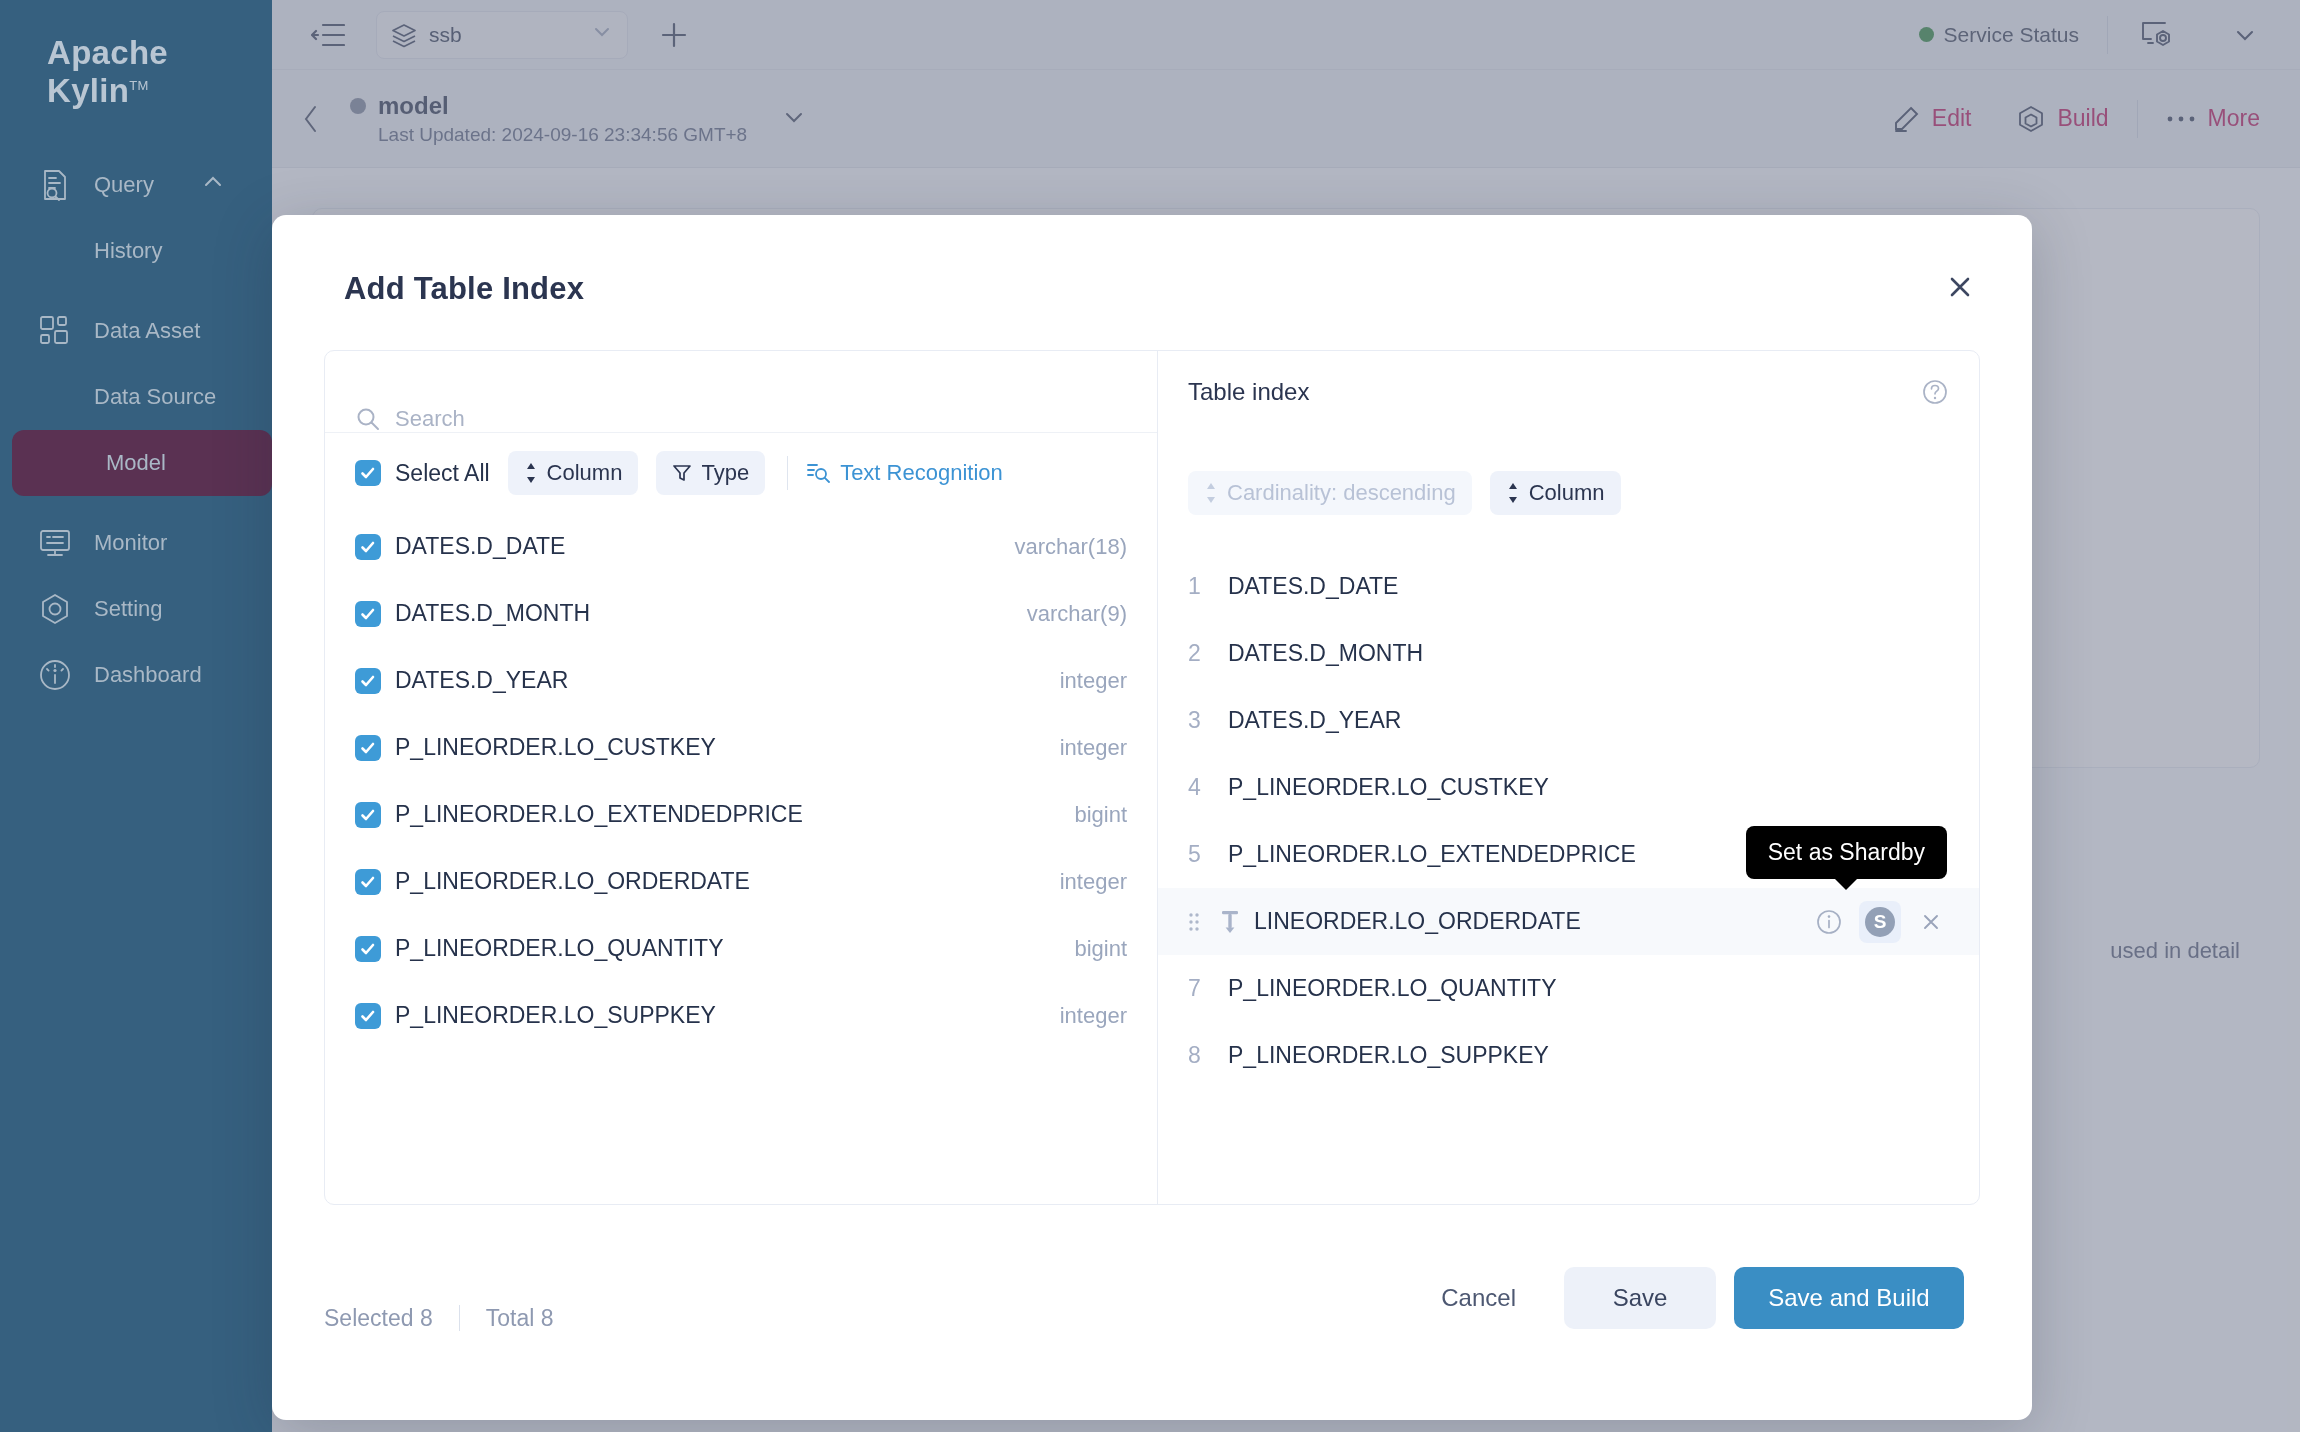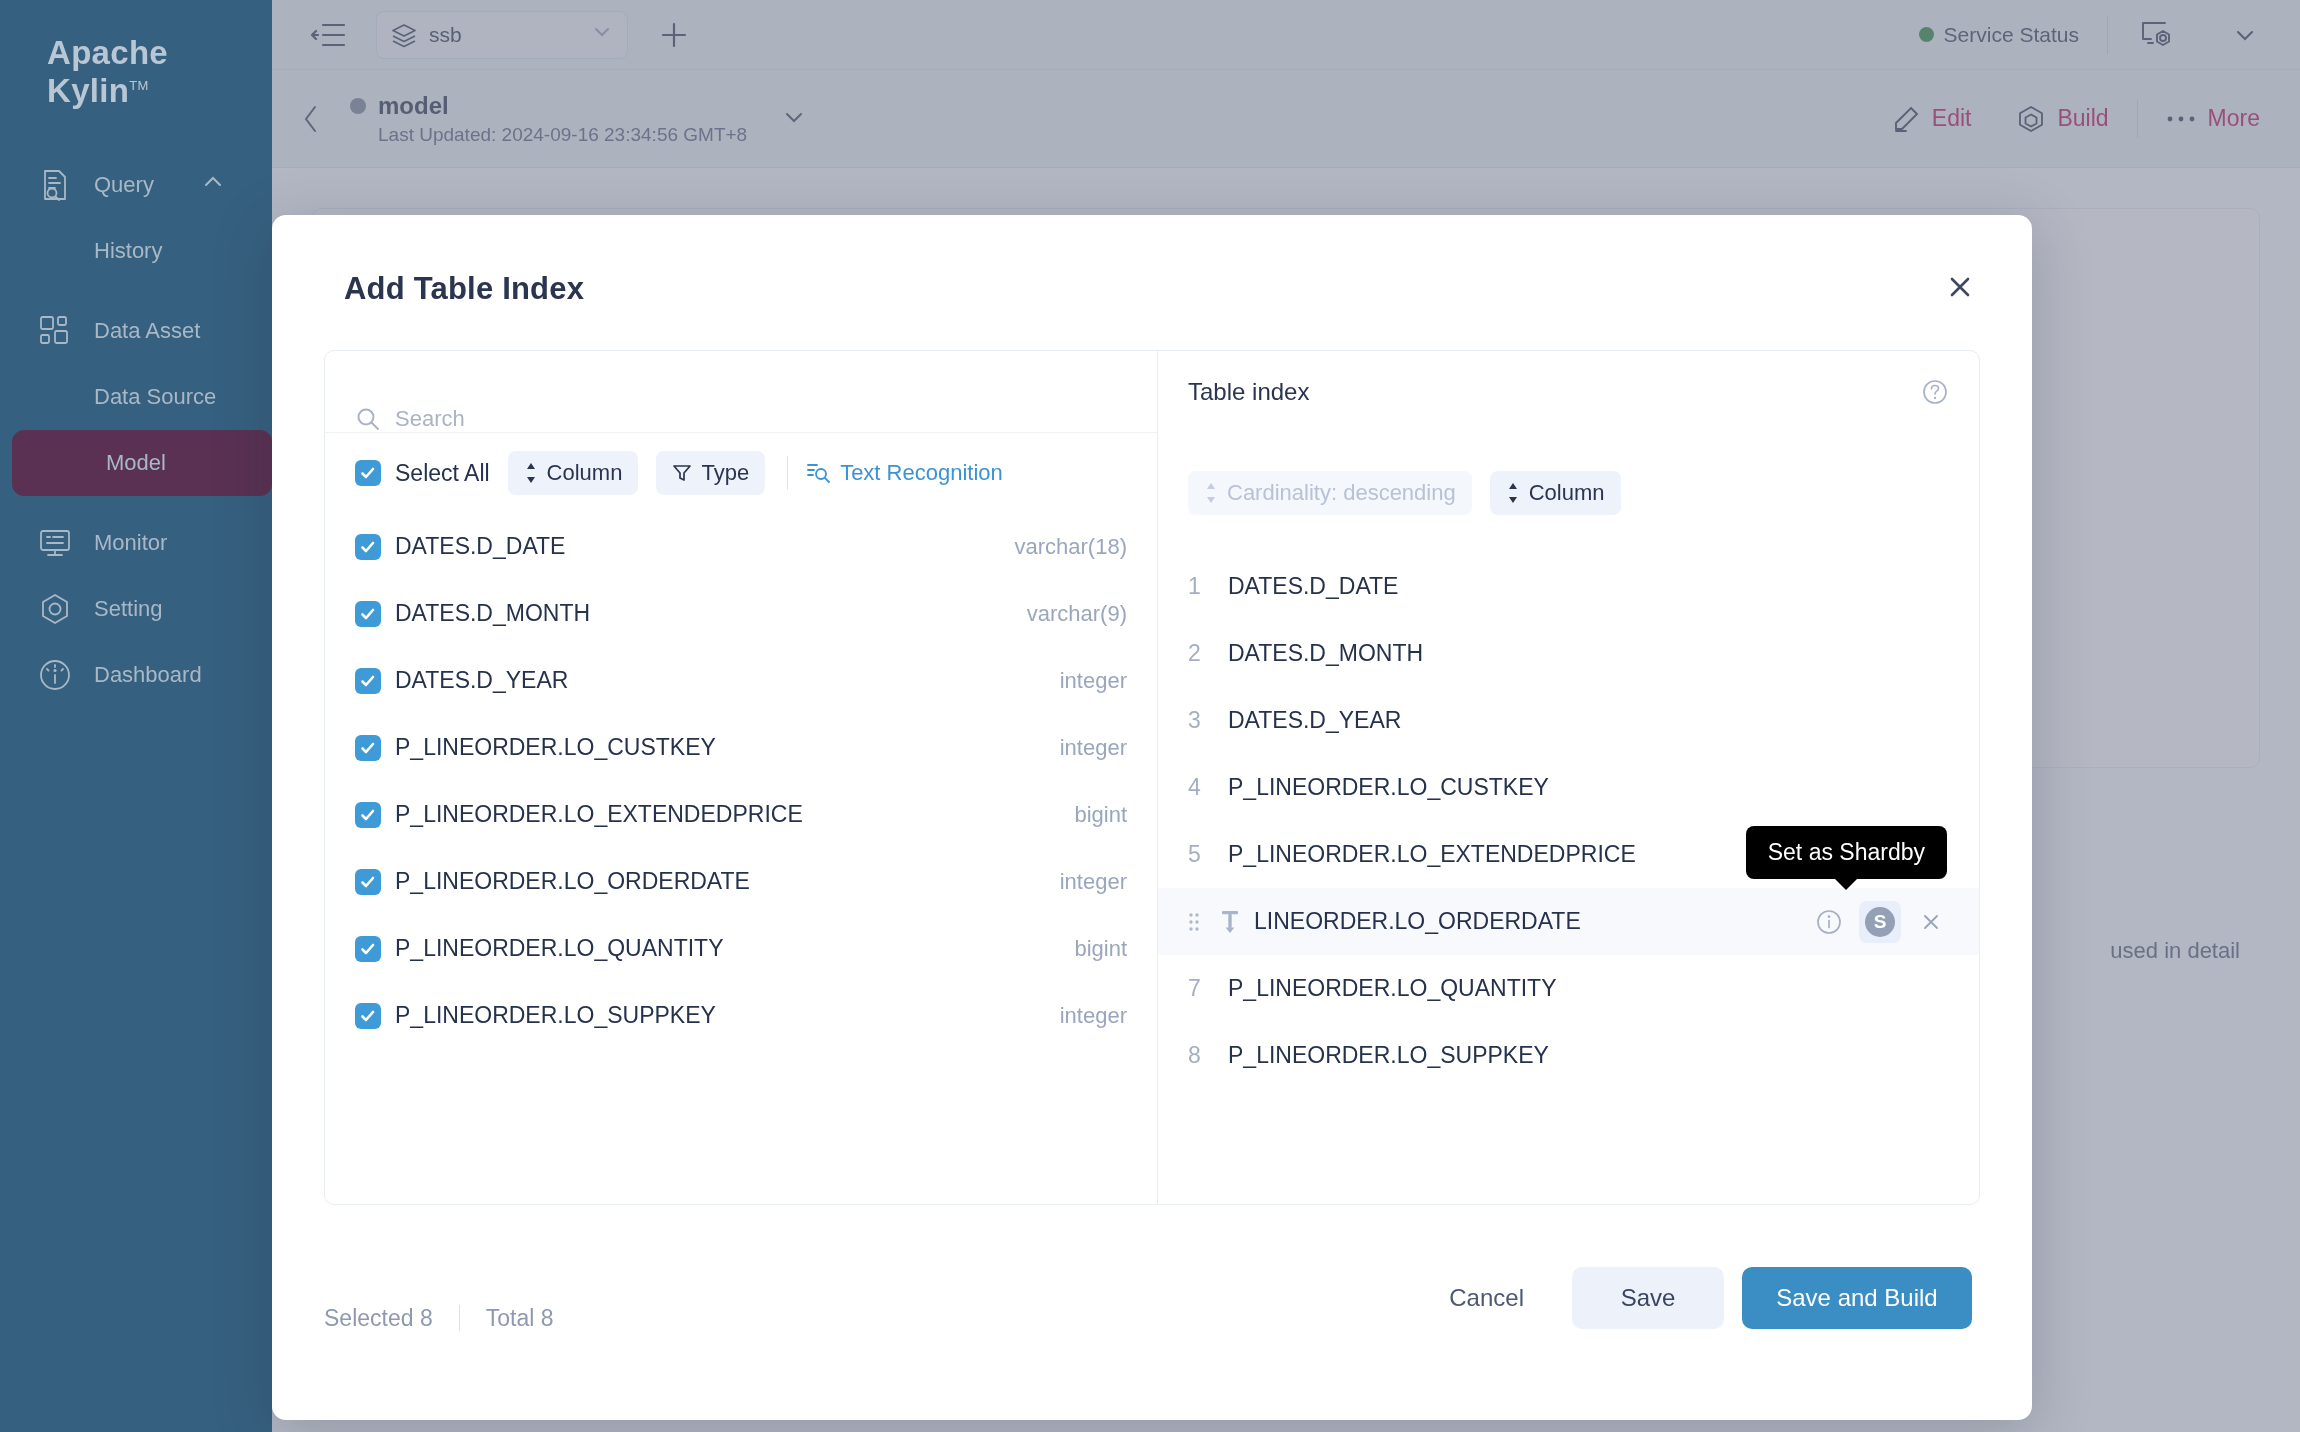--- a/index.html
+++ b/index.html
@@ -153,21 +153,21 @@
   .tooltip {
     position:absolute; right: 32px; top: -62px; background:#000; color:#fff;
     font-size: 23px; padding: 13px 22px; border-radius: 8px; white-space:nowrap;
   }
   .tooltip:after {
     content:""; position:absolute; bottom:-11px; left: 50%; margin-left:-11px;
     border-left: 11px solid transparent; border-right: 11px solid transparent; border-top: 11px solid #000;
   }
 
   
-  .modal-foot { position:absolute; left: 0; right: 8px; bottom: 0; height: 205px; padding-left: 8px; }
+  .modal-foot { position:absolute; left: 0; right: 16px; bottom: 0; height: 205px; padding-left: 8px; }
   .foot-btns { position:absolute; right: 52px; top: 52px; display:flex; align-items:center; }
   .btn { height: 62px; border-radius: 10px; display:flex; align-items:center; justify-content:center; font-size: 24px; padding: 0 30px; }
   .btn-cancel { color:#4d5872; background:transparent; }
   .btn-save { background:#edf1f9; color:#3a4560; min-width: 152px; margin-left: 18px; }
   .btn-primary { background:#3a8ec4; color:#fff; min-width: 230px; margin-left: 18px; }
   .foot-counts { position:absolute; left: 52px; top: 90px; display:flex; align-items:flex-start; font-size: 23px; color:#8e99b1; }
   .foot-counts .csep { width:1px; height: 26px; background:#dbe1ec; margin: 0 26px; }
 </style>
 </head>
 <body>

